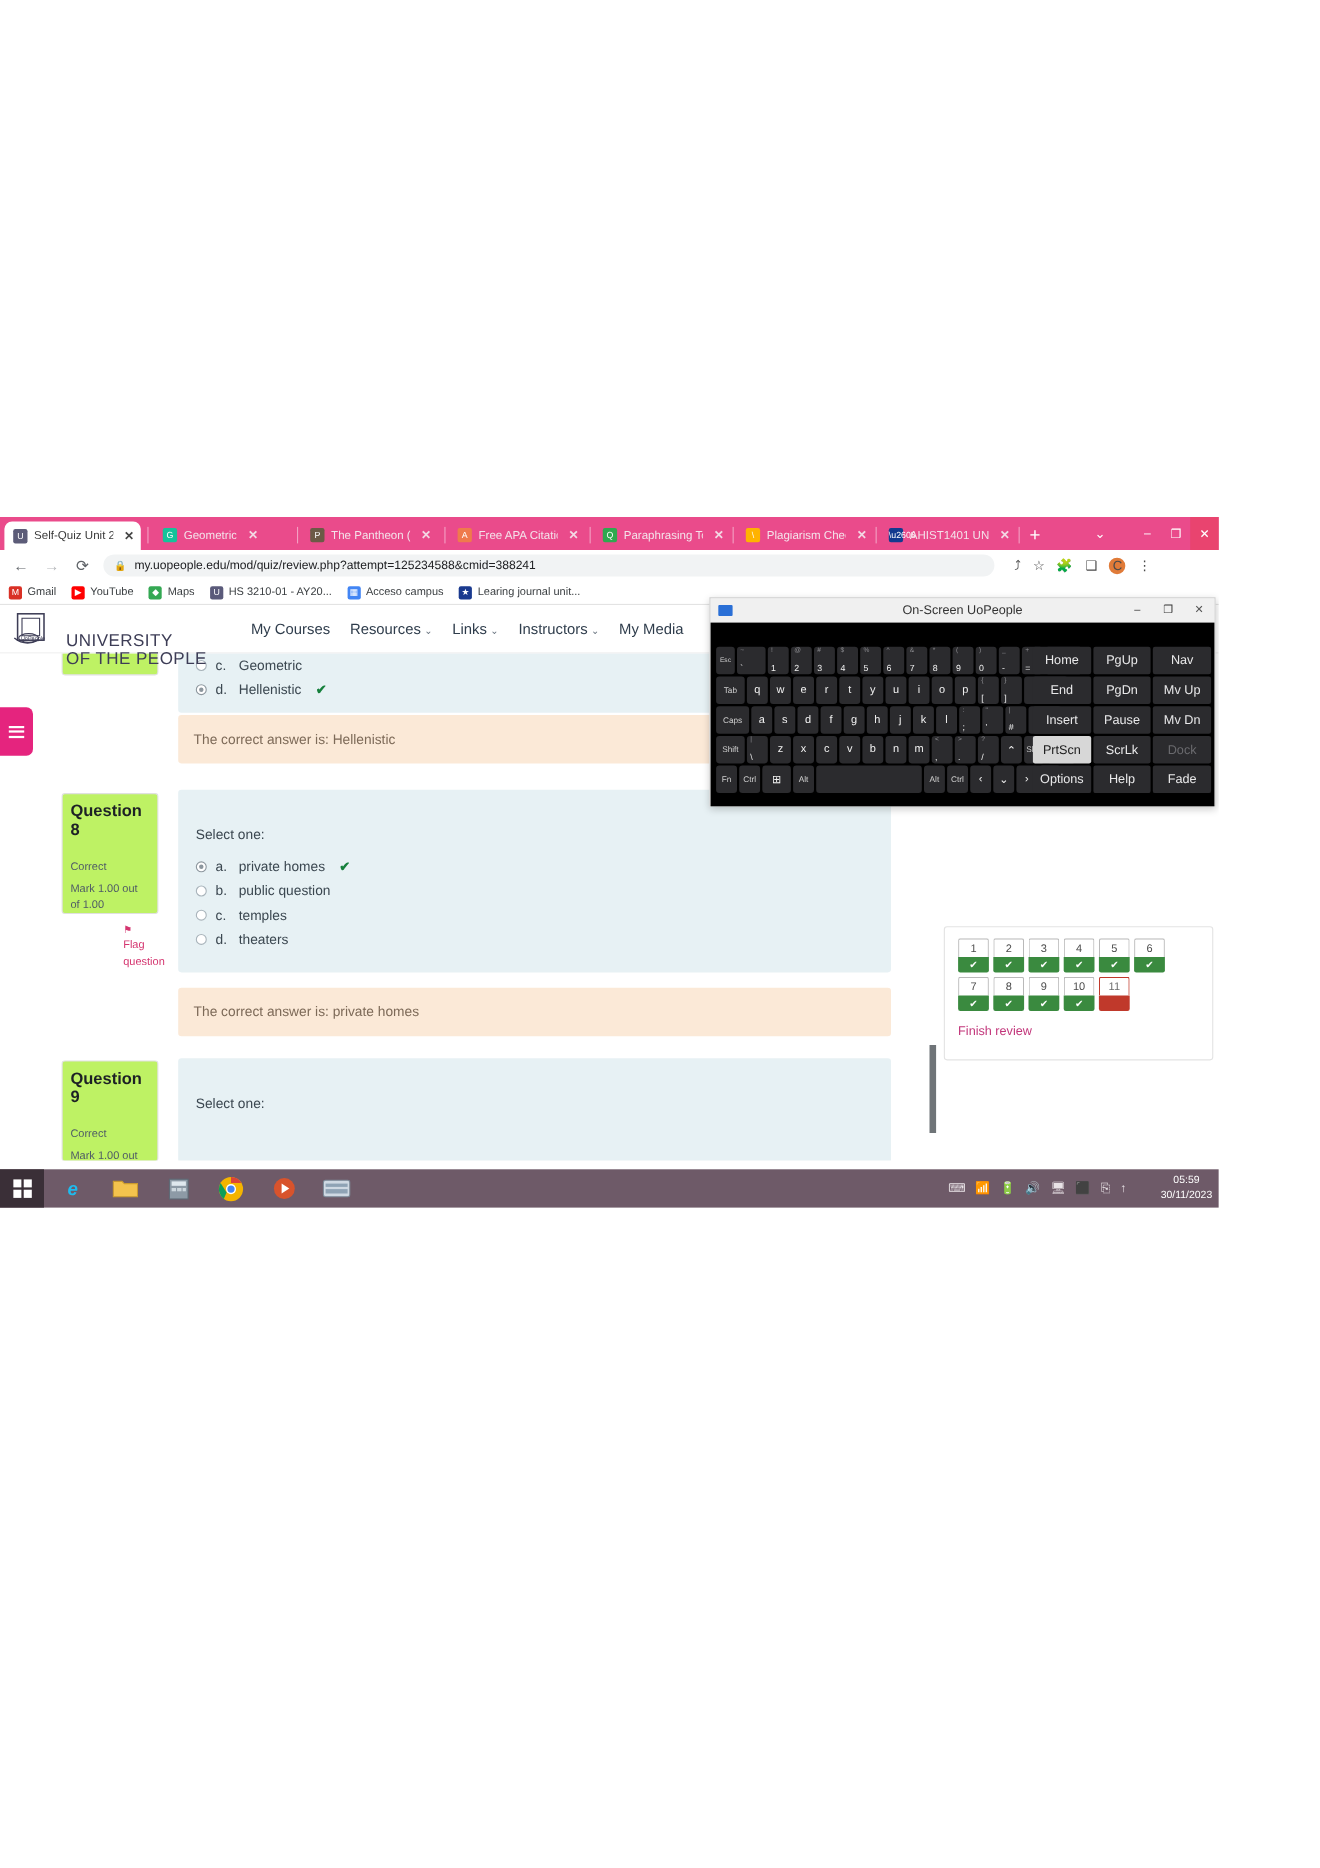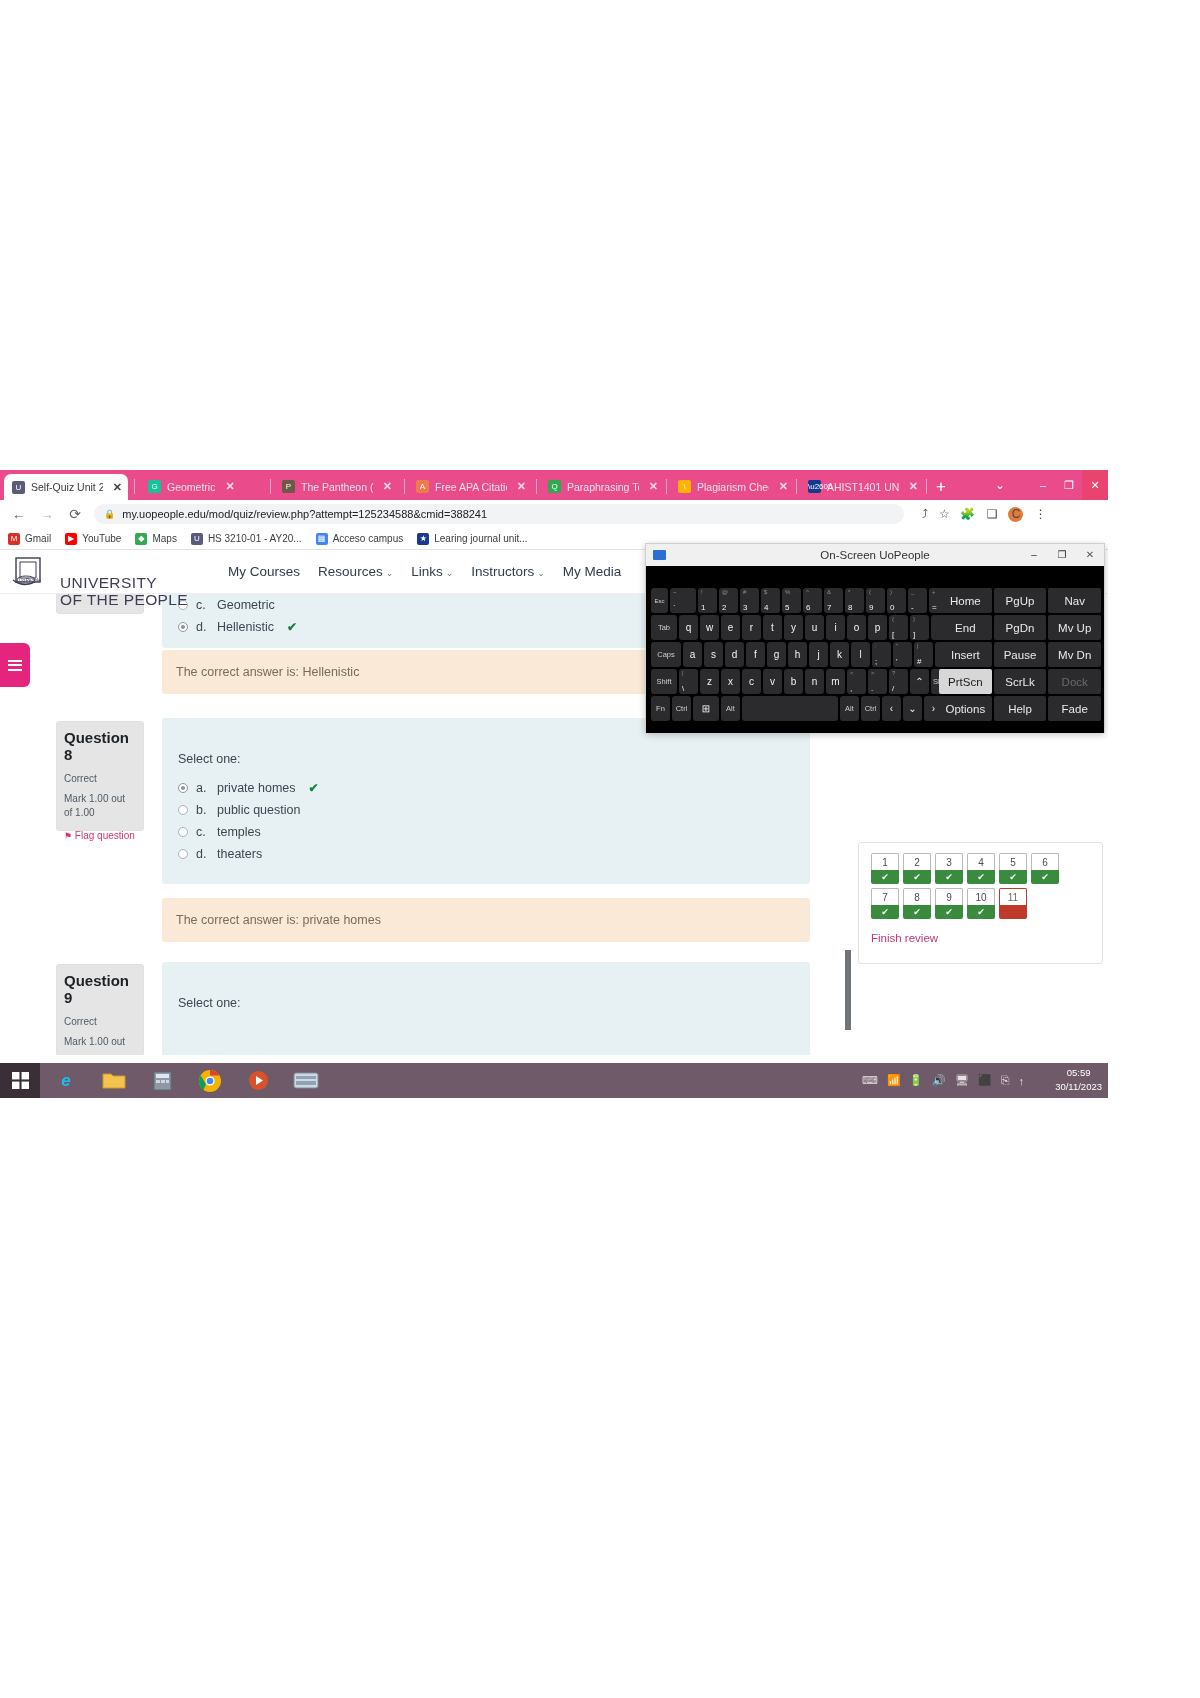--- a/index.html
+++ b/index.html
@@ -104,27 +104,27 @@
     position:absolute; left:0; top:93px; width:30px; height:44px;
     background:#e5247e; border-radius:0 6px 6px 0;
     display:flex; align-items:center; justify-content:center; z-index:25;
   }
   .drawer-toggle .bars { width:14px; }
   .drawer-toggle .bars i { display:block; height:2px; background:#fff; margin:2.5px 0; }
 
   .content { position:absolute; left:0; top:44px; width:1108px; height:461px; }
   .qinfo {
     position:absolute; width:88px;
-    border:1px solid #e0e0e0; background:#e5e5e5; border-radius:3px;
+    border:1px solid #e0e0e0; background:#bef264; border-radius:3px;
     padding:8px 7px; font-size:10px; color:#4f5b66; line-height:1.45;
   }
   .qinfo .qnum { font-size:15px; font-weight:bold; color:#1d2125; line-height:1.1; }
-  .qinfo .qstate { margin-top:9px; }
+  .qinfo .qstate { margin-top:19px; }
   .qinfo .qmark { margin-top:5px; }
-  .qinfo .qflag { margin-top:8px; color:#d4356f; }
+  .qinfo .qflag { margin-top:8px; color:#d4356f;margin-left:48px; }
   .qinfo .qflag .fg { font-size:9px; }
 
   .qbody {
     position:absolute; left:162px; width:648px;
     background:#e7f1f4; border-radius:3px; padding:14px 16px;
   }
   .qtext { font-size:12.5px; color:#3b4750; }
   .selone { font-size:12.5px; color:#3b4750; margin-top:20px; }
   .answers { margin-top:11px; }
   .arow { display:flex; align-items:center; gap:8px; height:22px; font-size:12.5px; color:#3b4750; }

